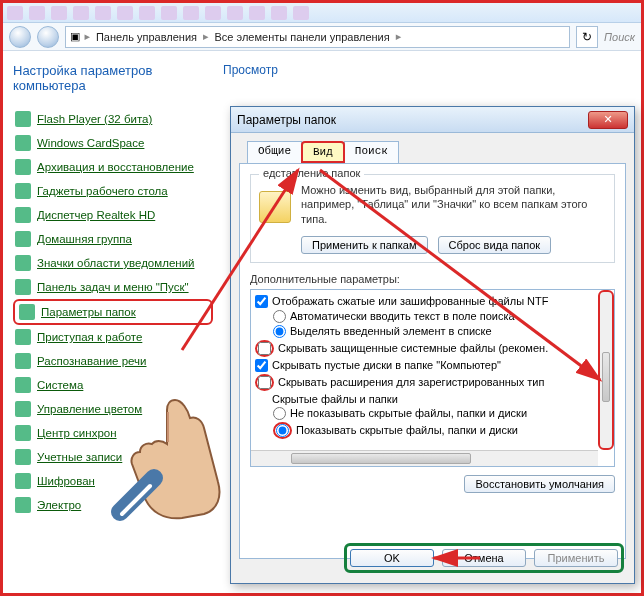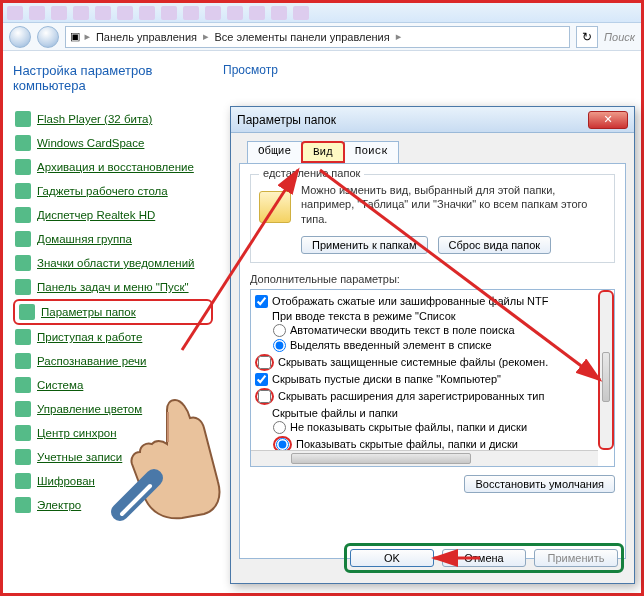--- a/index.html
+++ b/index.html
@@ -212,24 +212,20 @@
       </div>
     </div>
 
     <div class="advlabel">Дополнительные параметры:</div>
     <div class="advbox">
       <div class="inner">
         <div class="row">
             <input type="checkbox" checked="" style="">
             <span>Отображать сжатые или зашифрованные файлы NTF</span>
           </div>
-        <div class="row">
-            <span style="width:13px"></span>
-            <span>При вводе текста в режиме "Список</span>
-          </div>
         <div class="row indent1">
             <input type="radio" name="type1" style="">
             <span>Автоматически вводить текст в поле поиска</span>
           </div>
         <div class="row indent1">
             <input type="radio" name="type1" checked="" style="">
             <span>Выделять введенный элемент в списке</span>
           </div>
         <div class="row">
             <span class="hlcirc">

